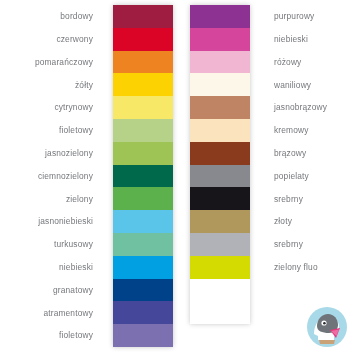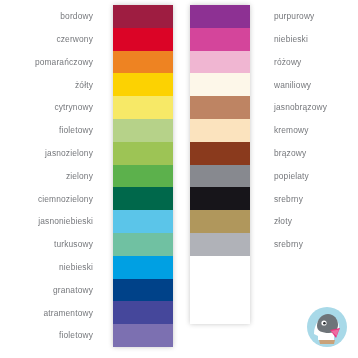--- a/index.html
+++ b/index.html
@@ -151,28 +151,28 @@
       </div>
       <div class="swatch-row">
         <span class="swatch-label">fioletowy</span>
         <span class="swatch-chip" style="background: rgb(182, 210, 137);"></span>
       </div>
       <div class="swatch-row">
         <span class="swatch-label">jasnozielony</span>
         <span class="swatch-chip" style="background: rgb(157, 196, 85);"></span>
       </div>
       <div class="swatch-row">
+        <span class="swatch-label">ciemnozielony</span>
+        <span class="swatch-chip" style="background: rgb(0, 104, 75);"></span>
+      </div>
+      <div class="swatch-row">
         <span class="swatch-label">zielony</span>
         <span class="swatch-chip" style="background: rgb(92, 177, 76);"></span>
       </div>
       <div class="swatch-row">
-        <span class="swatch-label">ciemnozielony</span>
-        <span class="swatch-chip" style="background: rgb(0, 104, 75);"></span>
-      </div>
-      <div class="swatch-row">
         <span class="swatch-label">jasnoniebieski</span>
         <span class="swatch-chip" style="background: rgb(91, 197, 233);"></span>
       </div>
       <div class="swatch-row">
         <span class="swatch-label">turkusowy</span>
         <span class="swatch-chip" style="background: rgb(112, 193, 162);"></span>
       </div>
       <div class="swatch-row">
         <span class="swatch-label">niebieski</span>
         <span class="swatch-chip" style="background: rgb(0, 160, 227);"></span>
@@ -227,20 +227,24 @@
         <span class="swatch-chip" style="background: rgb(23, 21, 26);"></span>
         <span class="swatch-label">srebrny</span>
       </div>
       <div class="swatch-row">
         <span class="swatch-chip" style="background: rgb(176, 151, 92);"></span>
         <span class="swatch-label">złoty</span>
       </div>
       <div class="swatch-row">
         <span class="swatch-chip" style="background: rgb(176, 178, 184);"></span>
         <span class="swatch-label">srebrny</span>
+      </div>
+      <div class="swatch-row">
+        <span class="swatch-chip" style="background: rgb(211, 219, 0);"></span>
+        <span class="swatch-label">zielony fluo</span>
       </div>
     </div>
 
   <div id="watermark">
     <svg width="54" height="54" viewBox="0 0 54 54" xmlns="http://www.w3.org/2000/svg">
       <circle cx="27" cy="27" r="20" fill="#A8D9E8"></circle>
       <path d="M14 34 C14 24 20 16 28 16 C35 16 39 21 39 27 C39 31 37 34 34 36 L34 40 L18 40 L18 36 Z" fill="#ffffff"></path>
       <path d="M17 26 C17 19 22 14 28 14 C34 14 38 19 38 25 C38 30 34 33 29 33 C22 33 17 31 17 26 Z" fill="#6E7479"></path>
       <circle cx="24" cy="23" r="2.6" fill="#ffffff"></circle>
       <circle cx="24.4" cy="23.3" r="1.3" fill="#2A2D31"></circle>

